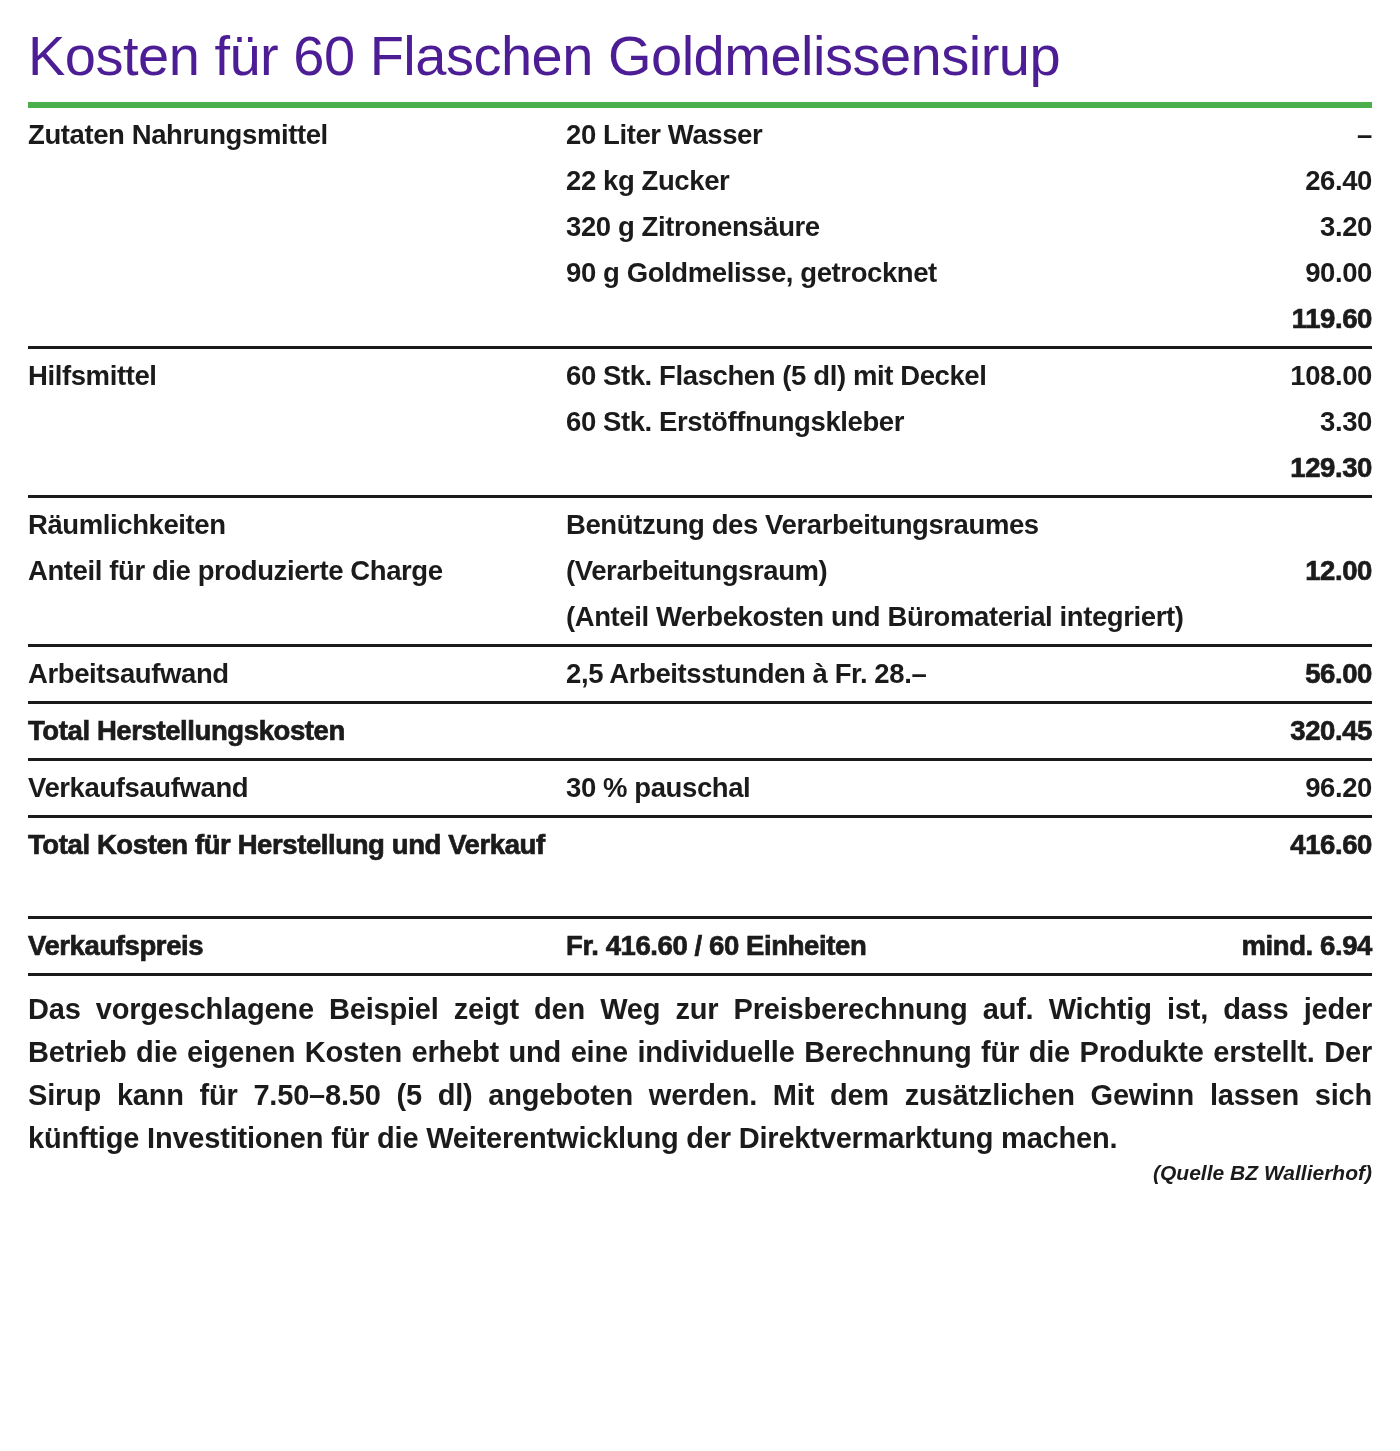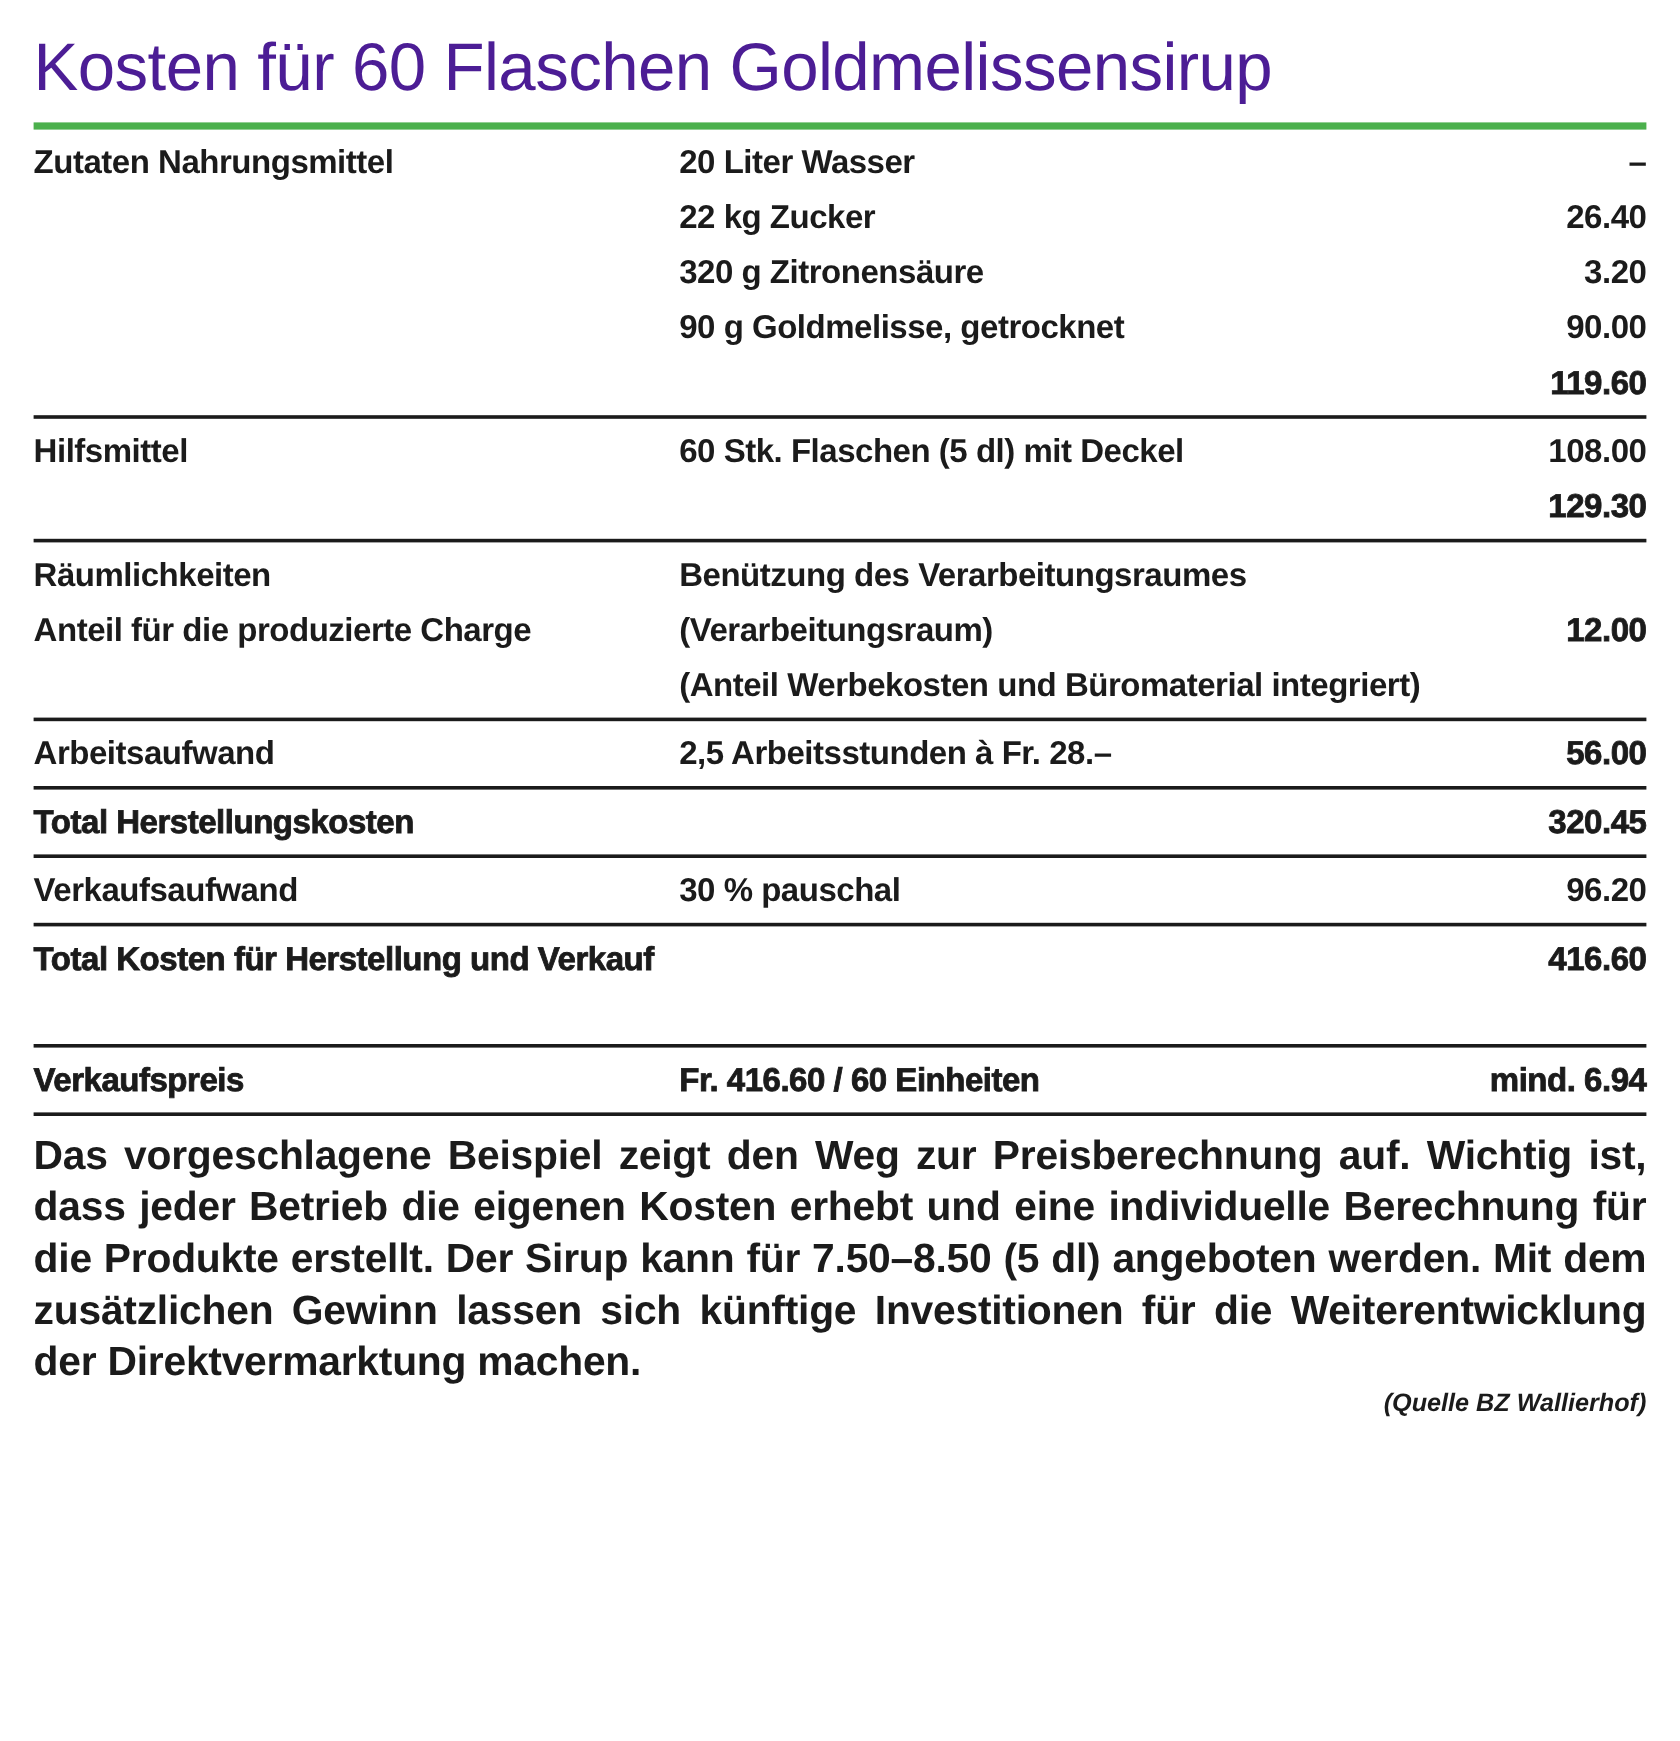--- a/index.html
+++ b/index.html
@@ -44,21 +44,21 @@
     font-size: 27.5px;
     font-weight: 700;
     letter-spacing: -0.4px;
   }
   .cell { white-space: nowrap; overflow: visible; }
   .cell.value { text-align: right; }
   .hv { -webkit-text-stroke: 0.7px currentColor; }
 
   .para {
     margin: 12px 0 0 0;
-    font-size: 34px;
+    font-size: 29px;
     line-height: 43px;
     font-weight: 700;
     letter-spacing: -0.2px;
     text-align: justify;
   }
   .source {
     margin-top: 2px;
     text-align: right;
     font-style: italic;
     font-weight: 700;
@@ -100,20 +100,25 @@
           <div class="cell label"></div>
           <div class="cell desc"></div>
           <div class="cell value hv">119.60</div>
         </div>
       </div>
       <div class="section">
         <div class="row">
           <div class="cell label">Hilfsmittel</div>
           <div class="cell desc">60 Stk. Flaschen (5 dl) mit Deckel</div>
           <div class="cell value">108.00</div>
+        </div>
+        <div class="row">
+          <div class="cell label"></div>
+          <div class="cell desc">60 Stk. Erstöffnungskleber</div>
+          <div class="cell value">3.30</div>
         </div>
         <div class="row">
           <div class="cell label"></div>
           <div class="cell desc"></div>
           <div class="cell value hv">129.30</div>
         </div>
       </div>
       <div class="section">
         <div class="row">
           <div class="cell label">Räumlichkeiten</div>

